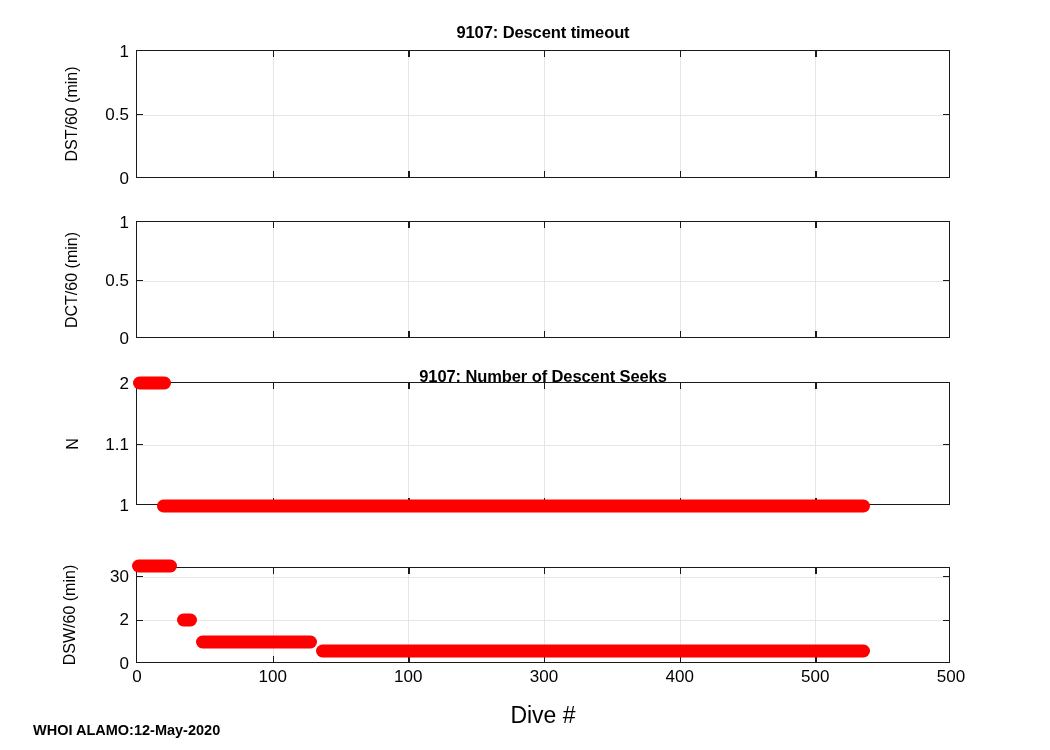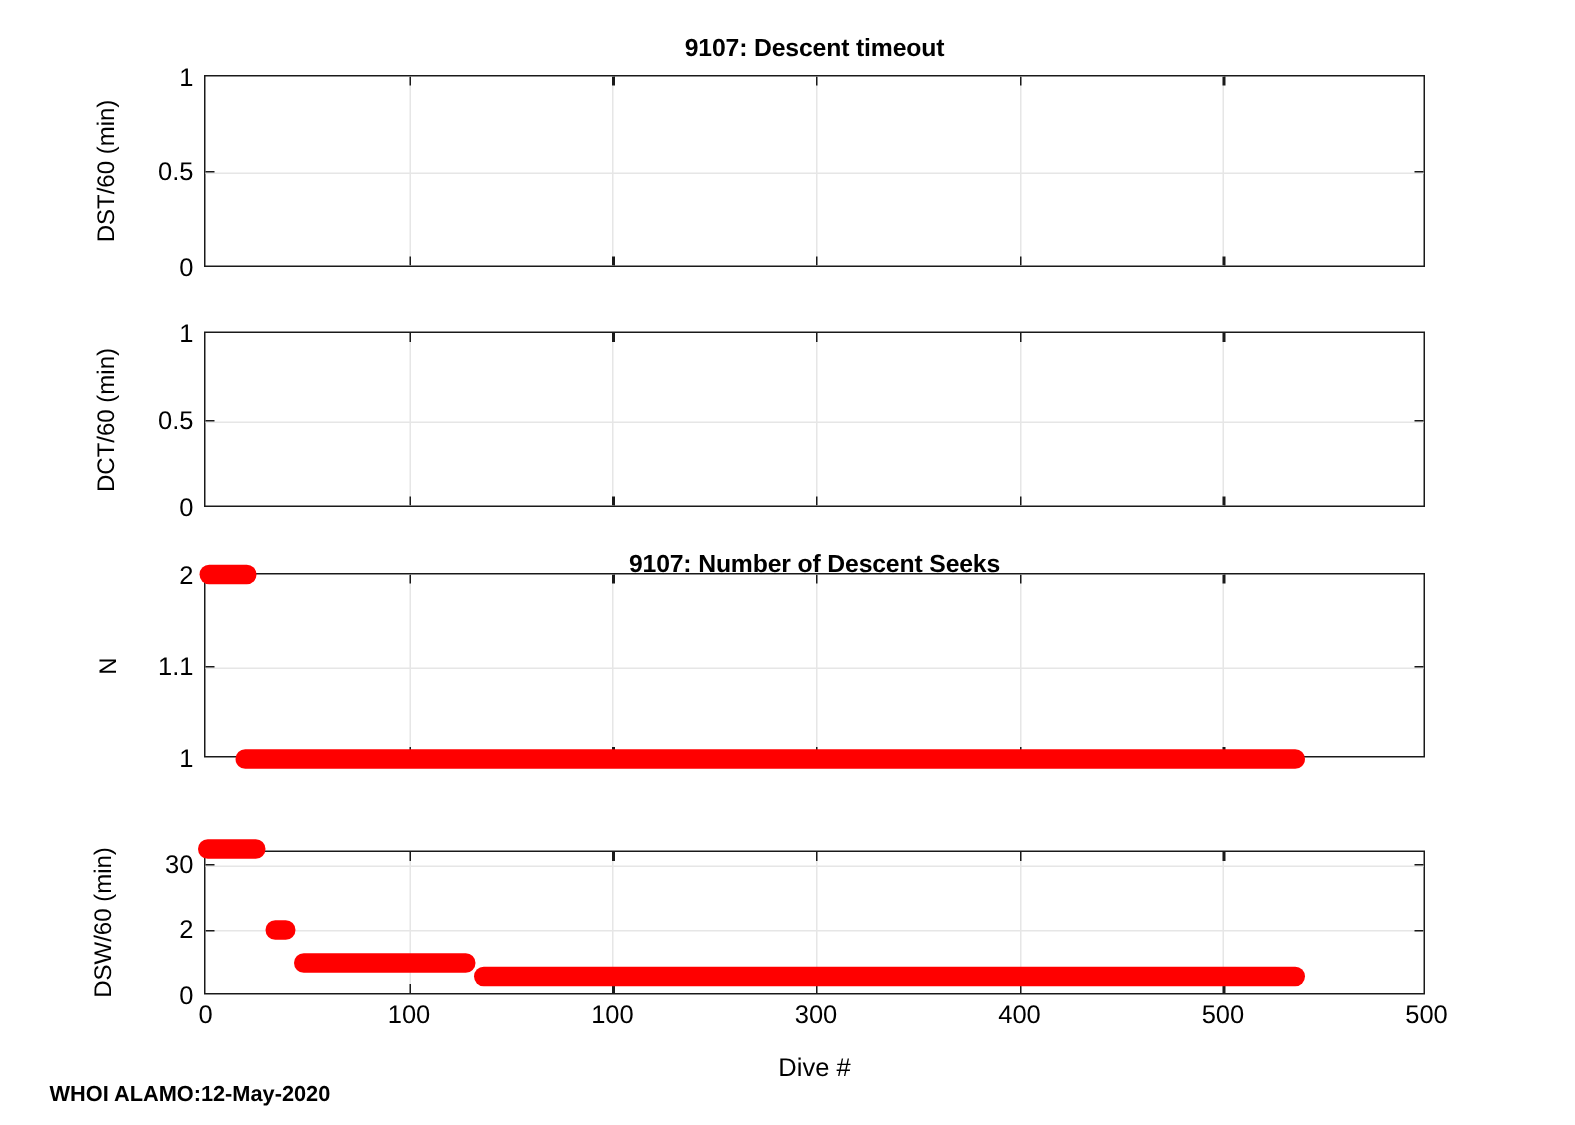--- a/index.html
+++ b/index.html
@@ -52,21 +52,21 @@
   .ylab{
     position:absolute;
     font-size:16px;
     white-space:nowrap;
     transform-origin:50% 50%;
     transform:translate(-50%,-50%) rotate(-90deg);
     text-align:center;
   }
   .xlab{
     position:absolute;
-    font-size:17px;
+    font-size:23px;
     white-space:nowrap;
     transform:translateX(-50%);
   }
   
   .seg{
     position:absolute;
     background:#ff0000;
     height:13px;
     border-radius:7px;
     transform:translateY(-50%);

